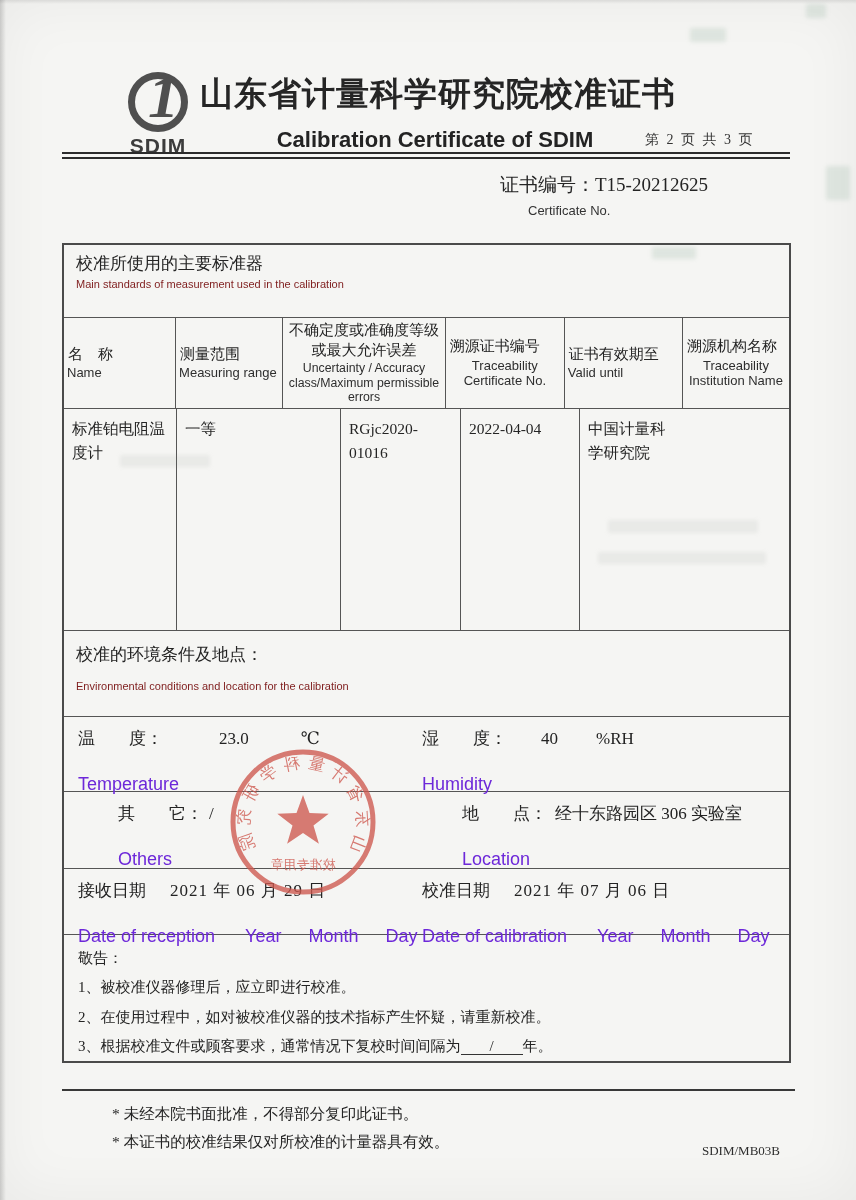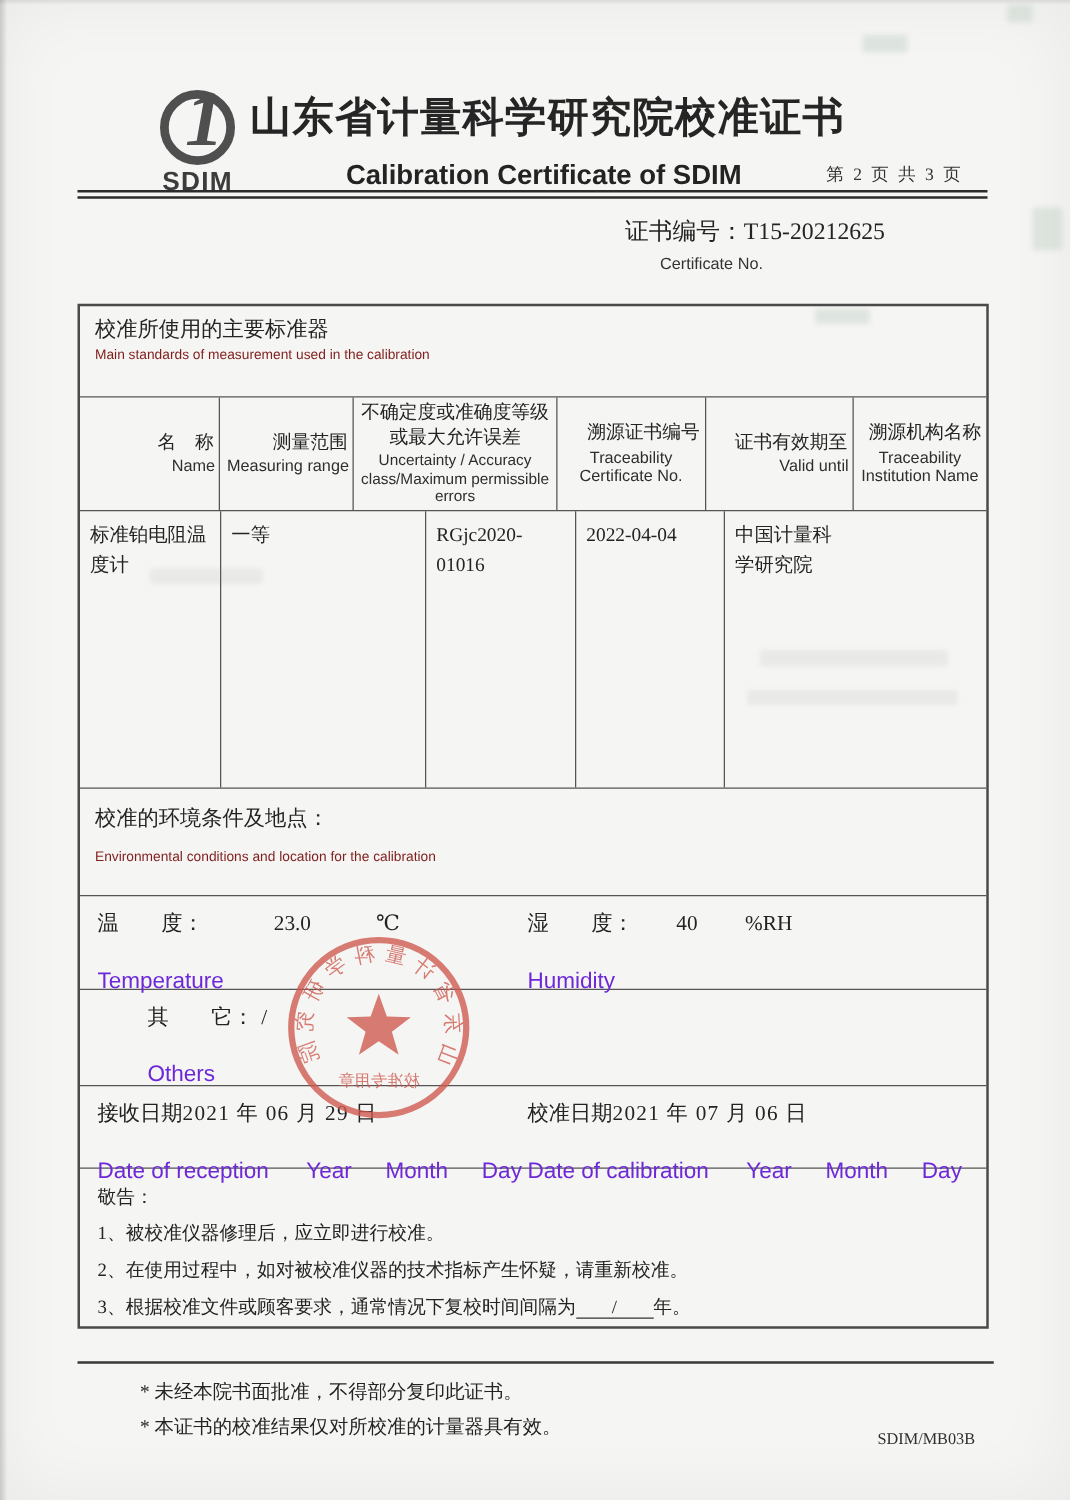--- a/index.html
+++ b/index.html
@@ -23,42 +23,42 @@
   .logo-circle { position:relative; width:60px; height:60px; margin:0 auto;
     border:7px solid #4f4f4f; border-radius:50%; }
   .logo-digit { position:absolute; left:13px; top:-14px; width:30px;
     font-size:62px; line-height:62px; font-weight:bold; font-style:italic; color:#4f4f4f;
     font-family:"Liberation Serif",serif; }
   .logo-text { margin-top:2px; font-size:21px; font-weight:bold; letter-spacing:1px; color:#3c3c3c; }
 
   .titles { position:absolute; left:200px; top:72px; width:470px; text-align:center; }
   .title-cn { font-size:33px; font-weight:bold; letter-spacing:1px; color:#252525; white-space:nowrap; }
   .title-en { margin-top:10px; font-size:22px; font-weight:bold; color:#232323; }
-  .page-info { position:absolute; left:645px; top:131px; font-size:14px; letter-spacing:2px; color:#333;margin-left:16px; }
+  .page-info { position:absolute; left:645px; top:131px; font-size:14px; letter-spacing:2px; color:#333; }
 
   .double-rule { position:absolute; left:62px; top:152px; width:728px; height:7px;
     border-top:2px solid #2c2c2c; border-bottom:2px solid #2c2c2c; }
 
   .cert-no { position:absolute; left:500px; top:172px; }
   .cert-no-line1 { font-size:19px; color:#242424; }
   .cert-no-line2 { margin:5px 0 0 28px; font-size:13px; color:#333; }
 
   
   .main-box { position:absolute; left:62px; top:243px; width:729px; height:820px;
     border:2px solid #4a4a4a; display:flex; flex-direction:column; }
   .sect { border-bottom:1.5px solid #555; }
   .sect:last-child { border-bottom:none; }
 
   .sect-standards-title { height:76px; padding:7px 12px; }
   .sect-title-cn { font-size:17px; color:#242424; }
   .sect-title-en { margin-top:3px; font-size:11px; color:#7f1d1d; }
 
   .cols { display:flex; }
   .col { border-right:1px solid #555; display:flex; flex-direction:column;
-         align-items:flex-end; justify-content:center; text-align:center; }
+         align-items:flex-start; justify-content:center; text-align:center; }
   .col:last-child { border-right:none; }
   .w0{width:113px;} .w1{width:108px;} .w2{width:164px;} .w3{width:120px;} .w4{width:119px;} .w5{width:107px;}
   .header-row { height:95px; }
   .hdr-cn { font-size:15px; line-height:1.3; color:#242424; padding:0 4px; }
   .hdr-en { font-size:13px; line-height:1.18; color:#2e2e2e; padding:0 3px; margin-top:1px; }
   .hdr-en-sm { font-size:12.3px; }
 
   .data-row { height:233px; }
   .data-row .col { justify-content:flex-start; align-items:flex-start; text-align:left; padding:8px; }
   .cell-txt { font-size:15.5px; line-height:1.55; color:#242424; }
@@ -73,21 +73,21 @@
   .row-other { height:77px;padding-left:40px; }
   .row-dates { height:66px; }
   .cn-line { font-size:17px; color:#232323; }
   .en-line { font-size:18px; color:#6d28d9; margin-top:24px; }
   .val-temp { margin-left:56px; }
   .unit-temp { margin-left:52px; }
   .val-hum { margin-left:34px; }
   .unit-hum { margin-left:38px; }
   .val-other { margin-left:6px; }
   .val-loc { margin-left:8px; }
-  .date-val { letter-spacing:1px; }
+  .date-val { margin-left:24px; letter-spacing:1px; }
   .date-units { margin-left:30px; word-spacing:22px; }
 
   .sect-notice { flex:1; padding:9px 14px 0 14px; }
   .notice-line { font-size:15px; line-height:1.95; color:#242424; }
   .blank-slash { display:inline-block; min-width:62px; text-align:center;
     border-bottom:1px solid #333; line-height:1.1; }
 
   
   .bottom-rule { position:absolute; left:62px; top:1089px; width:733px; height:2px; background:#383838; }
   .footnotes { position:absolute; left:112px; top:1100px; }
@@ -203,20 +203,26 @@
         <div class="en-line sans">Humidity</div>
       </div>
     </div>
 
     <div class="sect split-row row-other">
       <div class="split-left">
         <div class="cn-line">
           <span>其　　它：</span><span class="val-other">/</span>
         </div>
         <div class="en-line sans">Others</div>
+      </div>
+      <div class="split-right">
+        <div class="cn-line">
+          <span>地　　点：</span><span class="val-loc">经十东路园区 306 实验室</span>
+        </div>
+        <div class="en-line sans">Location</div>
       </div>
     </div>
 
     <div class="sect split-row row-dates">
       <div class="split-left">
         <div class="cn-line">
           <span>接收日期</span><span class="date-val">2021 年 06 月 29 日</span>
         </div>
         <div class="en-line sans">
           <span>Date of reception</span><span class="date-units">Year Month Day</span>

